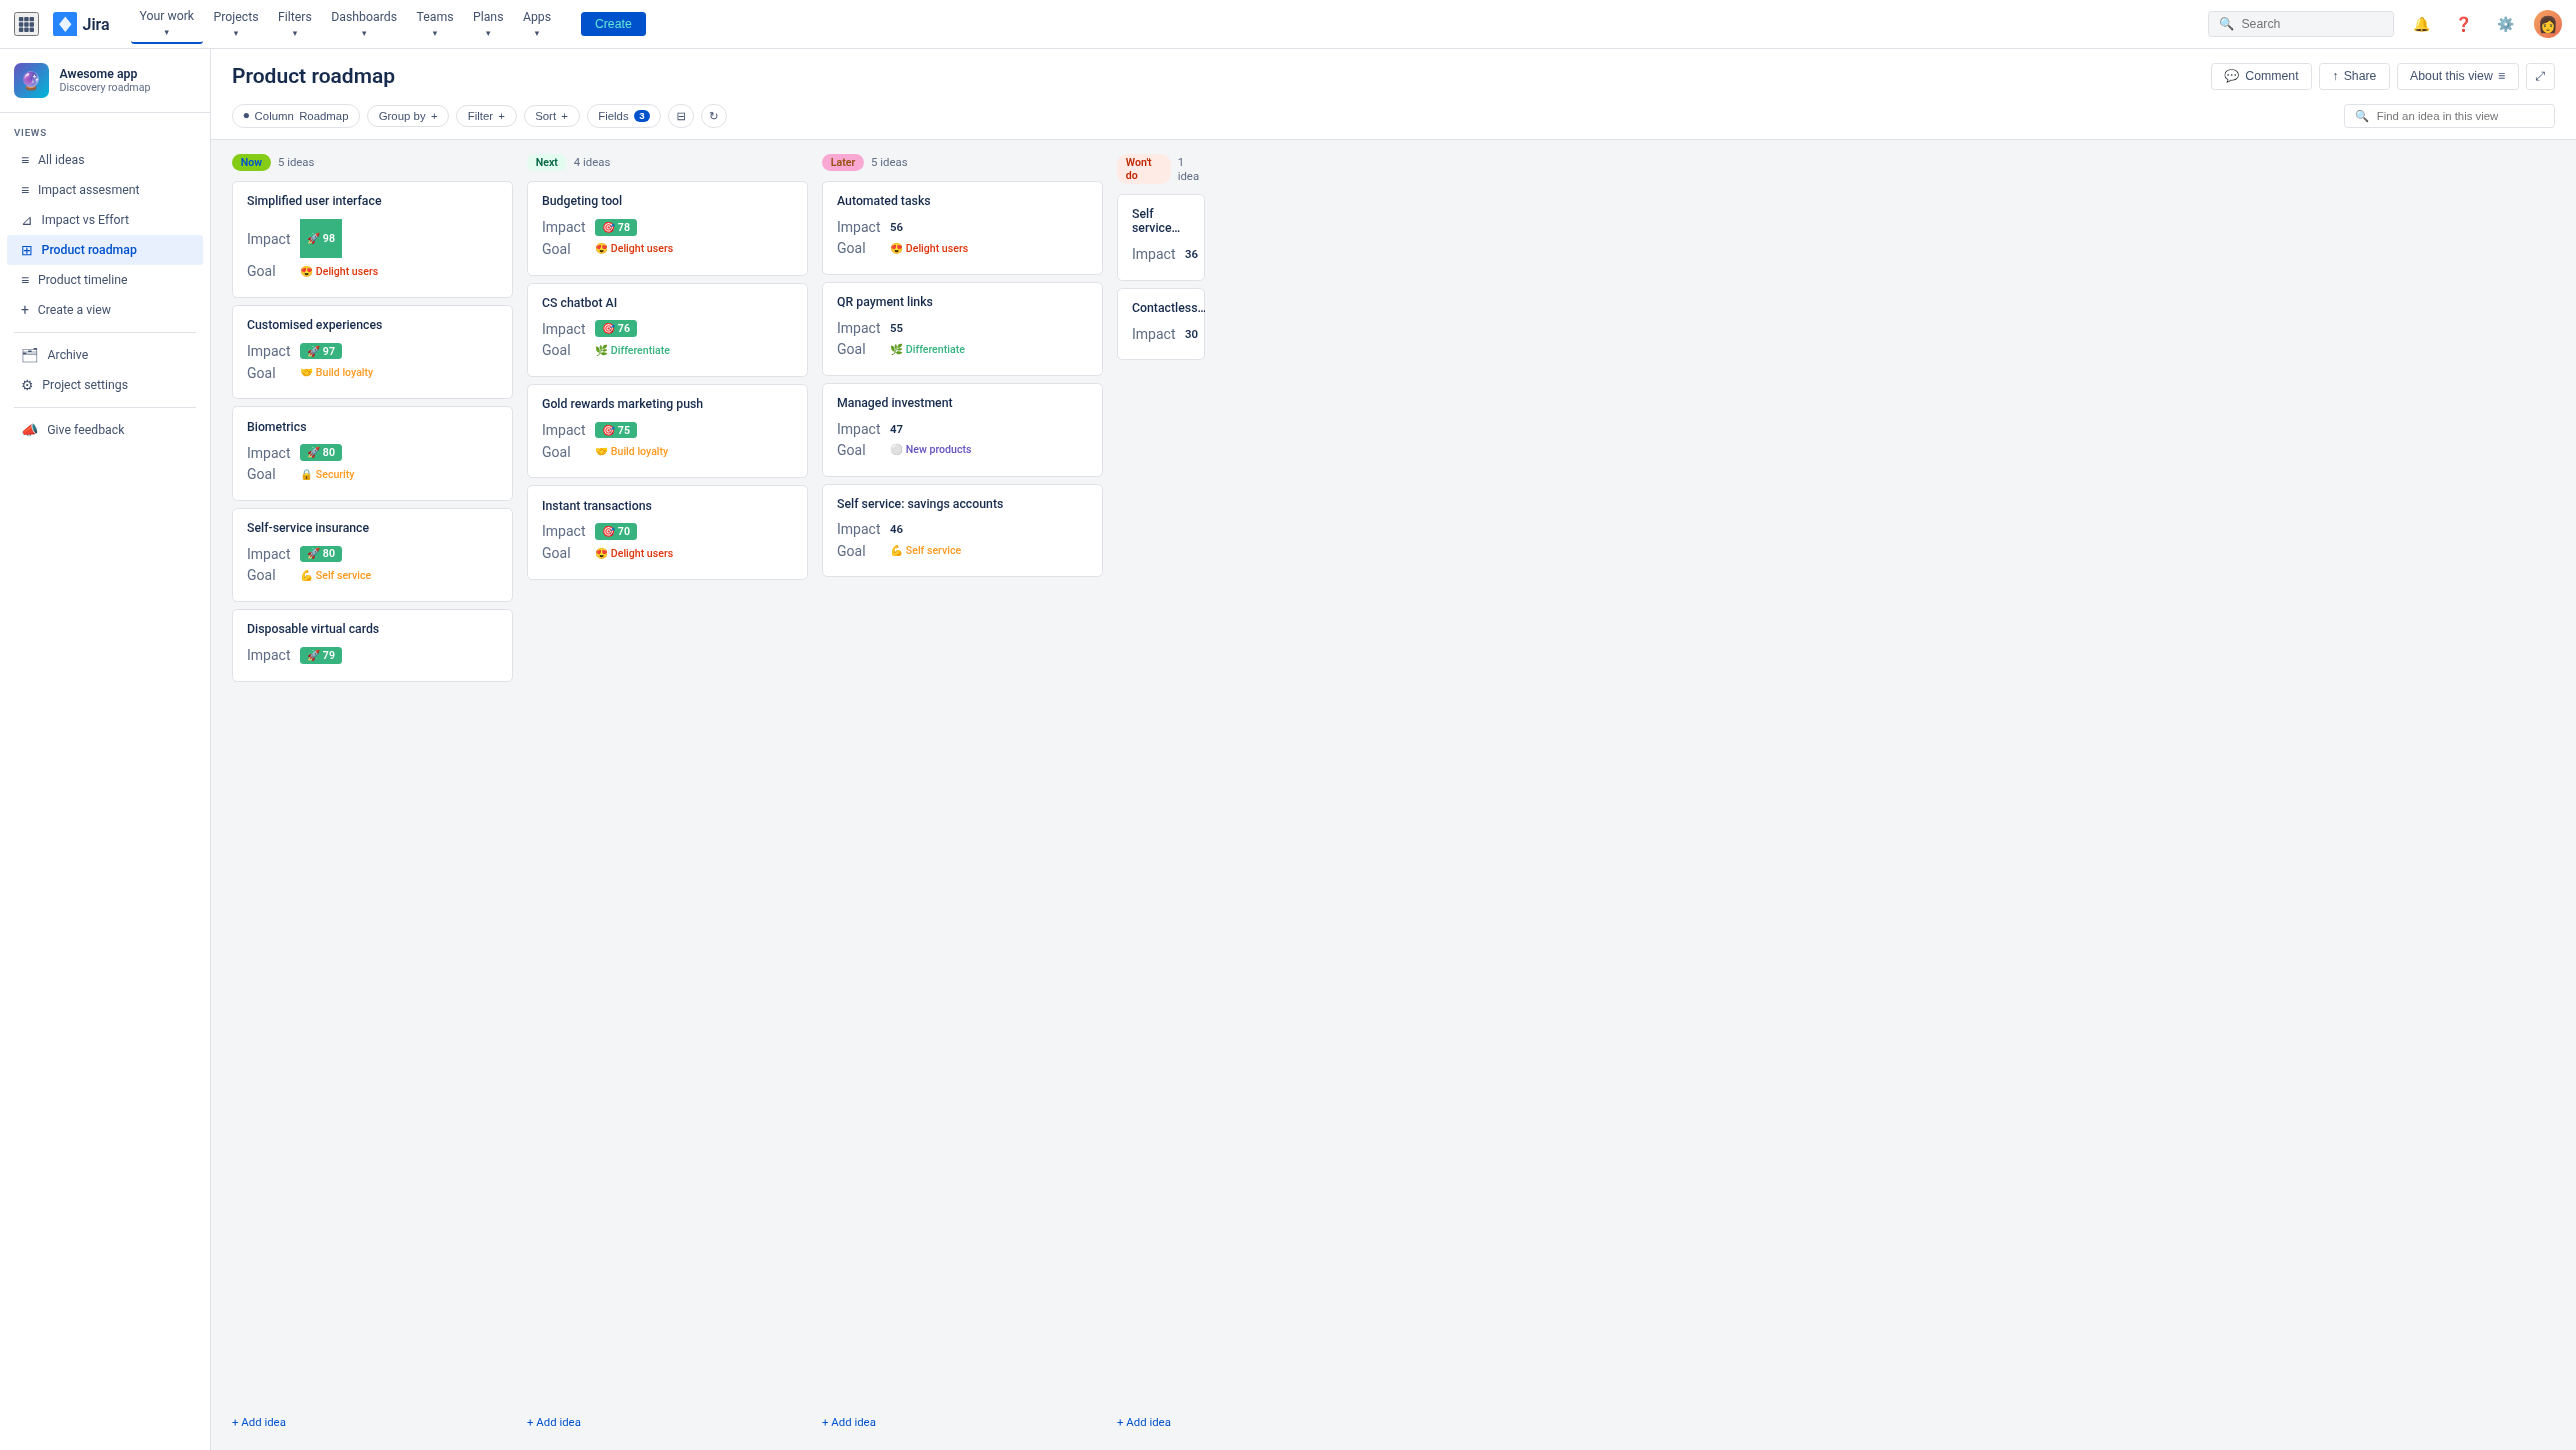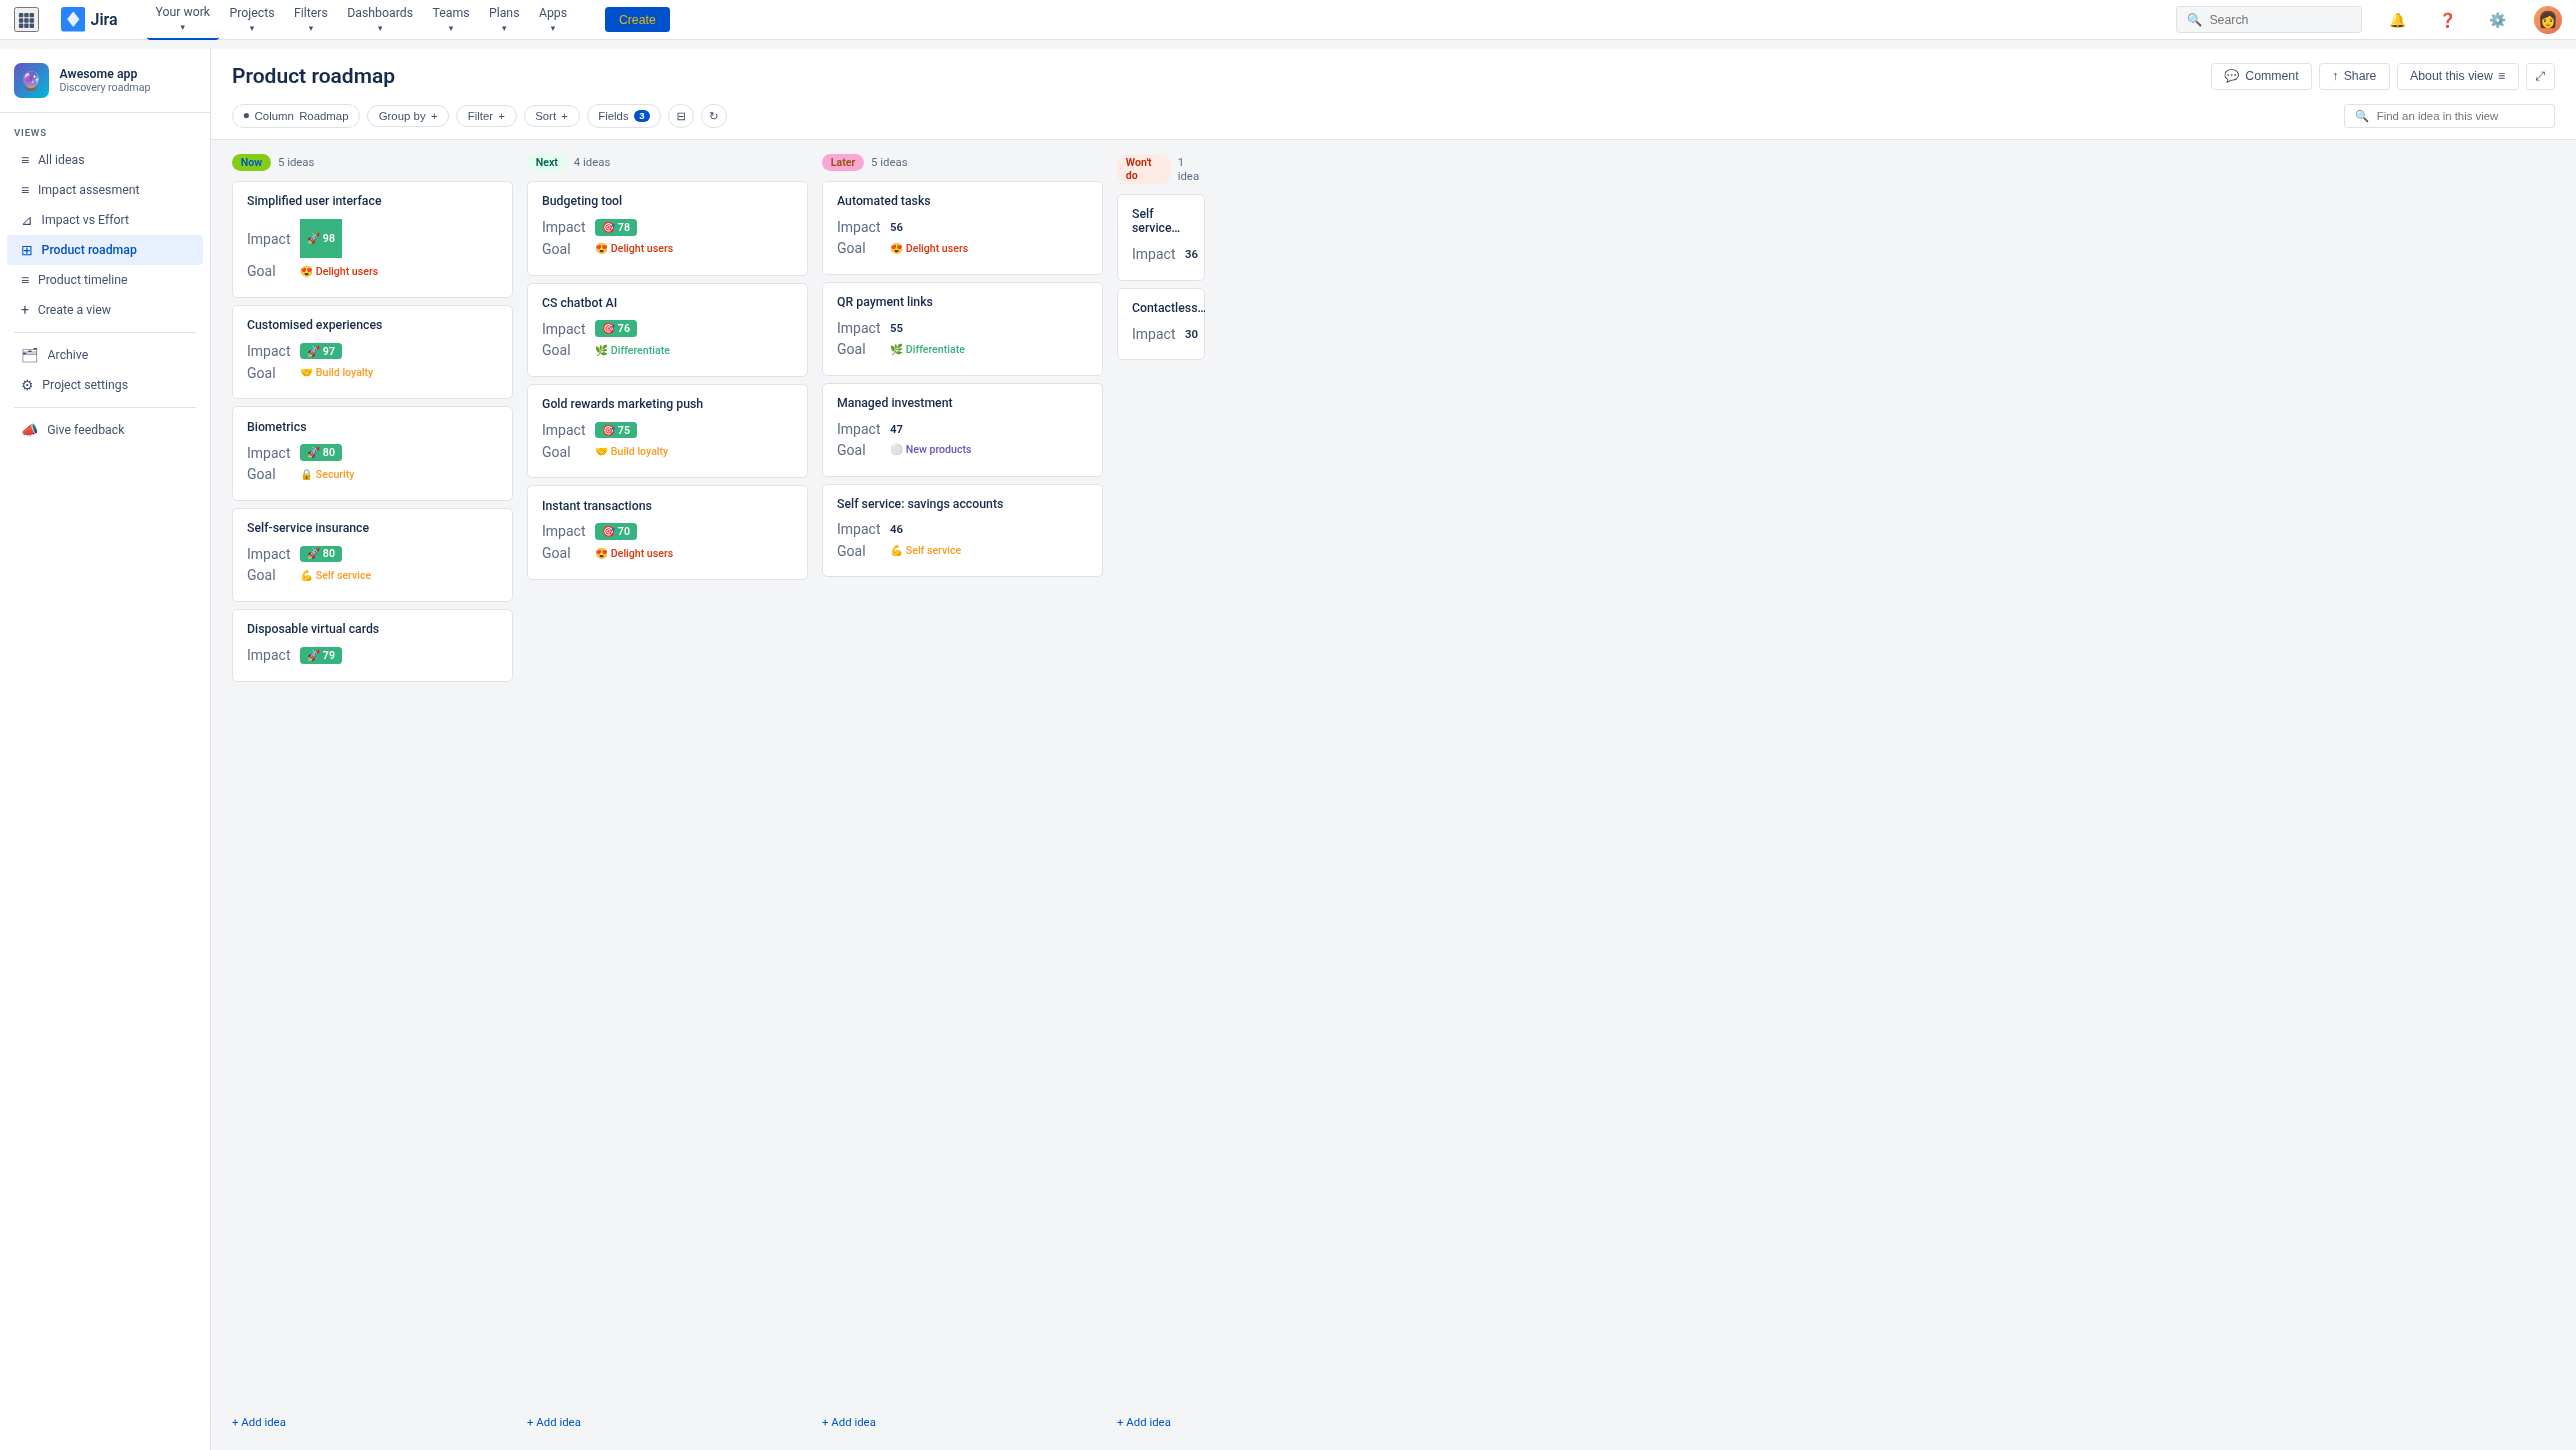--- a/index.html
+++ b/index.html
@@ -1,26 +1,26 @@
 <!DOCTYPE html>
 <html style="font-size:14px"><head>
   <meta charset="utf-8">
   <style>
     * { box-sizing: border-box; margin: 0; padding: 0; }
     body { font-family: -apple-system, BlinkMacSystemFont, 'Segoe UI', Roboto, sans-serif; background: #f4f5f7; color: #172b4d; font-size: 12.3px; }
 
     
-    .top-nav { display: flex; align-items: center; background: #fff; border-bottom: 0.9px solid #dfe1e6; height: 40px; padding: 0 14px; gap: 22px; position: fixed; top: 0; left: 0; right: 0; z-index: 100; }
+    .top-nav { display: flex; align-items: center; background: #fff; border-bottom: 0.9px solid #dfe1e6; height: 49px; padding: 0 14px; gap: 14px; position: fixed; top: 0; left: 0; right: 0; z-index: 100; }
     .nav-grid-icon { width: 24.6px; height: 24.6px; display: flex; align-items: center; justify-content: center; cursor: pointer; color: #42526e; }
     .nav-logo { display: flex; align-items: center; gap: 5.3px; margin-right: 7px; text-decoration: none; }
     .nav-logo-text { color: #172b4d; font-size: 16px; font-weight: 600; }
     .nav-items { display: flex; align-items: center; gap: 1.8px; }
     .nav-item { padding: 5.3px 8.8px; border-radius: 3.5px; cursor: pointer; font-size: 12.3px; color: #42526e; display: flex; align-items: center; gap: 3.5px; white-space: nowrap; flex-direction: column; }
     .nav-item .chevron { font-size: 8.8px; }
-    .nav-create { background: #0052cc; color: #eab308; border: none; padding: 5.3px 14px; border-radius: 3.5px; font-size: 12.3px; font-weight: 500; cursor: pointer; margin-left: 7px; }
+    .nav-create { background: #0052cc; color: #5eead4; border: none; padding: 5.3px 14px; border-radius: 3.5px; font-size: 12.3px; font-weight: 500; cursor: pointer; margin-left: 7px; }
     .nav-spacer { flex: 1; }
     .nav-search { display: flex; align-items: center; background: #f4f5f7; border: 0.9px solid #dfe1e6; border-radius: 3.5px; padding: 5.3px 10.6px; gap: 7px; min-width: 176px; cursor: text; }
     .nav-search input { border: none; background: transparent; outline: none; font-size: 12.3px; color: #172b4d; width: 141px; }
     .nav-icon-btn { width: 28px; height: 28px; border-radius: 50%; display: flex; align-items: center; justify-content: center; cursor: pointer; color: #42526e; border: none; background: transparent; font-size: 14px; }
     .nav-avatar { width: 28px; height: 28px; border-radius: 50%; background: #f4a261; cursor: pointer; overflow: hidden; display: flex; align-items: center; justify-content: center; }
 
     
     .layout { display: flex; margin-top: 49px; height: calc(100vh - 49px); }
 
     

